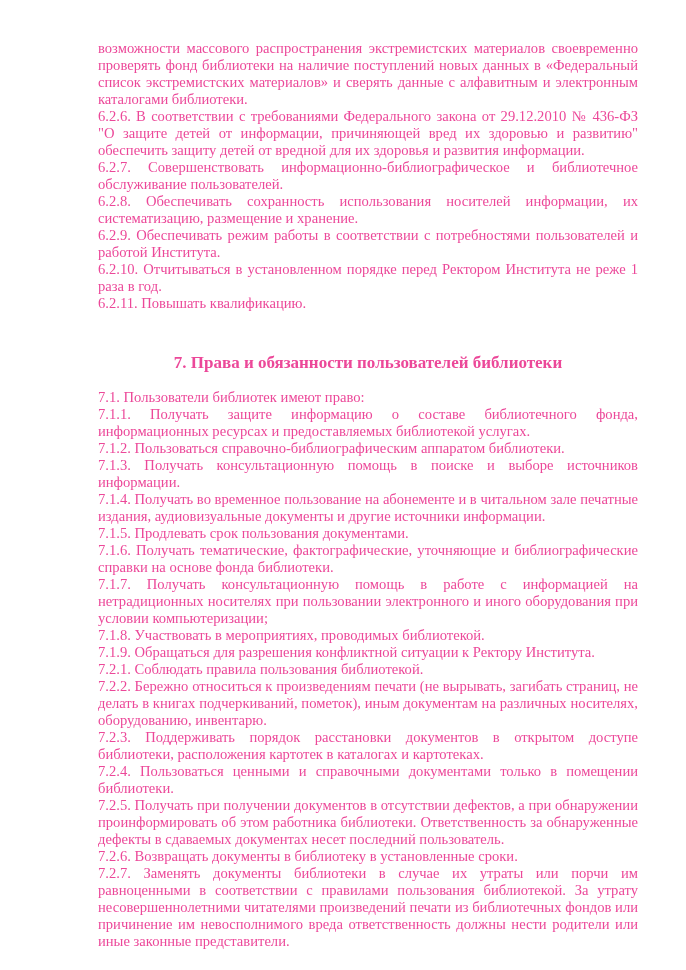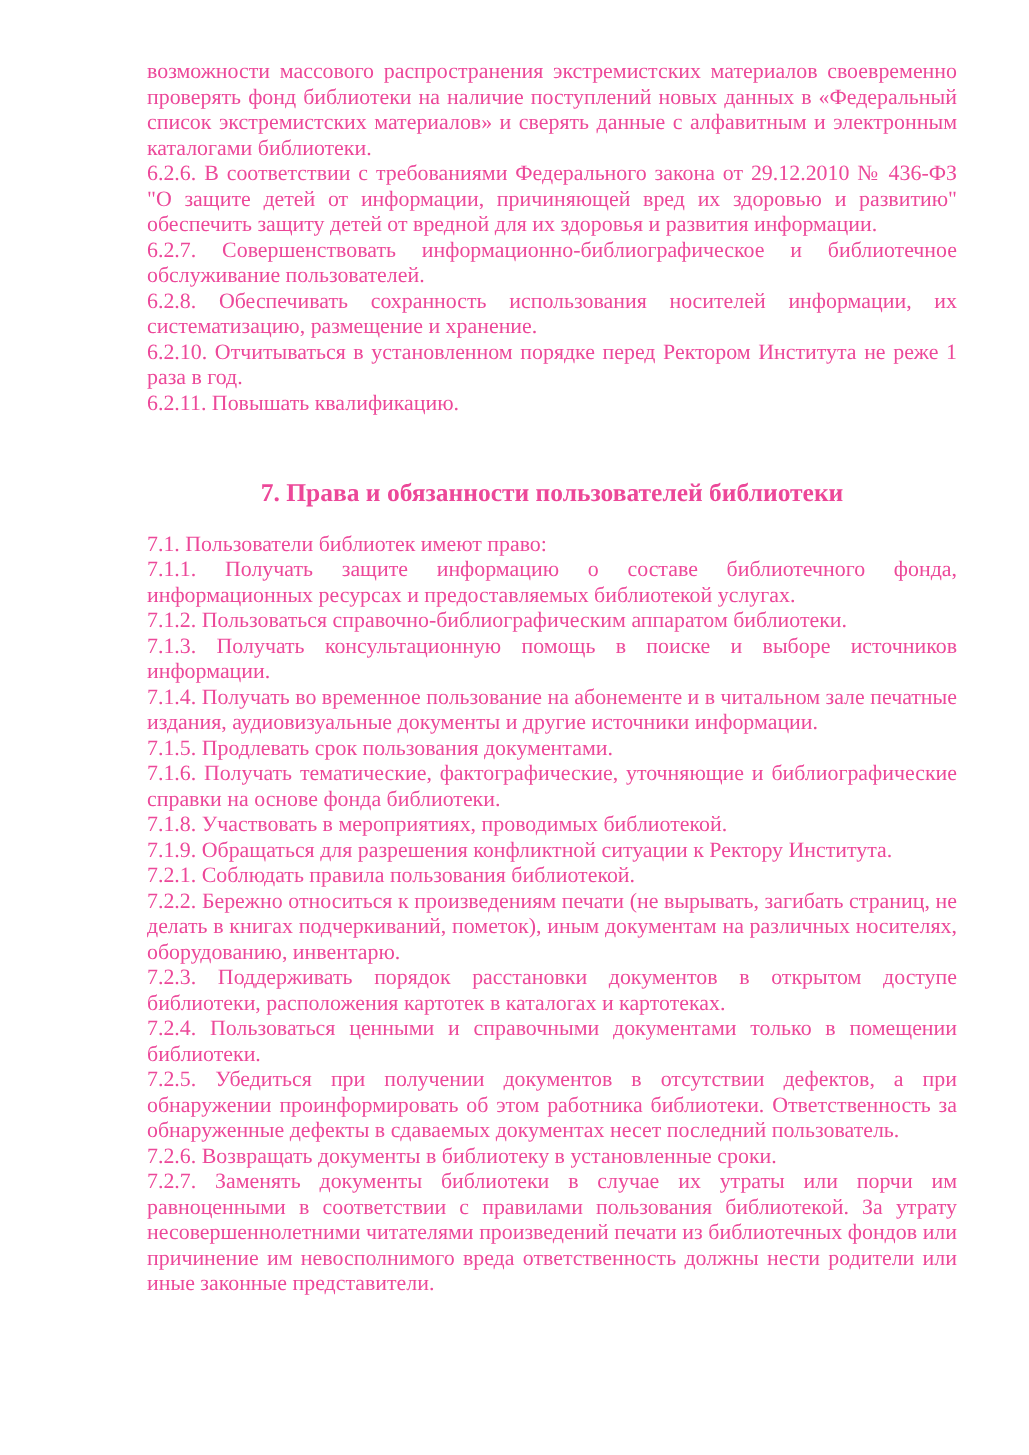--- a/index.html
+++ b/index.html
@@ -30,39 +30,41 @@
 </style>
 </head>
 <body>
 
 <div class="page">
   <div>
     <p class="p">возможности массового распространения экстремистских материалов своевременно проверять фонд библиотеки на наличие поступлений новых данных в «Федеральный список экстремистских материалов» и сверять данные с алфавитным и электронным каталогами библиотеки.</p>
     <p class="p">6.2.6. В соответствии с требованиями Федерального закона от 29.12.2010 № 436-ФЗ "О защите детей от информации, причиняющей вред их здоровью  и развитию" обеспечить защиту детей от вредной для их здоровья и развития информации.</p>
     <p class="p">6.2.7.  Совершенствовать  информационно-библиографическое  и  библиотечное обслуживание пользователей.</p>
     <p class="p">6.2.8.  Обеспечивать  сохранность  использования  носителей  информации,  их систематизацию, размещение и хранение.</p>
+    <p class="p">6.2.9. Обеспечивать режим работы в соответствии с потребностями пользователей и работой Института.</p>
     <p class="p">6.2.10. Отчитываться в установленном порядке перед Ректором Института не реже 1 раза в год.</p>
     <p class="p">6.2.11. Повышать квалификацию.</p>
   </div>
 
   <div class="gap-before-heading"></div>
   <h2 class="heading">7. Права и обязанности пользователей библиотеки</h2>
   <div class="gap-after-heading"></div>
 
   <div>
     <p class="p">7.1. Пользователи библиотек имеют право:</p>
     <p class="p">7.1.1. Получать защите информацию о составе библиотечного фонда, информационных ресурсах и предоставляемых библиотекой услугах.</p>
     <p class="p">7.1.2. Пользоваться справочно-библиографическим аппаратом библиотеки.</p>
     <p class="p">7.1.3. Получать консультационную помощь в поиске и выборе источников информации.</p>
     <p class="p">7.1.4. Получать во временное пользование на абонементе и в читальном зале печатные издания, аудиовизуальные документы и другие источники информации.</p>
     <p class="p">7.1.5. Продлевать срок пользования документами.</p>
     <p class="p">7.1.6. Получать тематические, фактографические, уточняющие и библиографические справки на основе фонда библиотеки.</p>
+    <p class="p">7.1.7. Получать консультационную помощь в работе с информацией на нетрадиционных носителях при пользовании электронного и иного оборудования при условии компьютеризации;</p>
     <p class="p">7.1.8. Участвовать в мероприятиях, проводимых библиотекой.</p>
     <p class="p">7.1.9. Обращаться для разрешения конфликтной ситуации к Ректору Института.</p>
     <p class="p">7.2.1. Соблюдать правила пользования библиотекой.</p>
     <p class="p">7.2.2. Бережно относиться к произведениям печати (не вырывать, загибать страниц, не делать в книгах подчеркиваний, пометок), иным документам на различных носителях, оборудованию, инвентарю.</p>
     <p class="p">7.2.3. Поддерживать порядок расстановки документов в открытом доступе библиотеки, расположения картотек в каталогах и картотеках.</p>
     <p class="p">7.2.4. Пользоваться ценными и справочными документами только в помещении библиотеки.</p>
-    <p class="p">7.2.5. Убедиться при получении документов в отсутствии дефектов, а при обнаружении проинформировать об этом работника библиотеки. Ответственность за обнаруженные дефекты в сдаваемых документах несет последний пользователь.</p>
+    <p class="p">7.2.5. Получать при получении документов в отсутствии дефектов, а при обнаружении проинформировать об этом работника библиотеки. Ответственность за обнаруженные дефекты в сдаваемых документах несет последний пользователь.</p>
     <p class="p">7.2.6. Возвращать документы в библиотеку в установленные сроки.</p>
     <p class="p">7.2.7. Заменять документы библиотеки в случае их утраты или порчи им равноценными в соответствии с правилами пользования библиотекой. За утрату несовершеннолетними читателями произведений печати из библиотечных фондов или причинение им невосполнимого вреда ответственность должны нести родители или иные законные представители.</p>
   </div>
 </div>
 
 </body></html>

